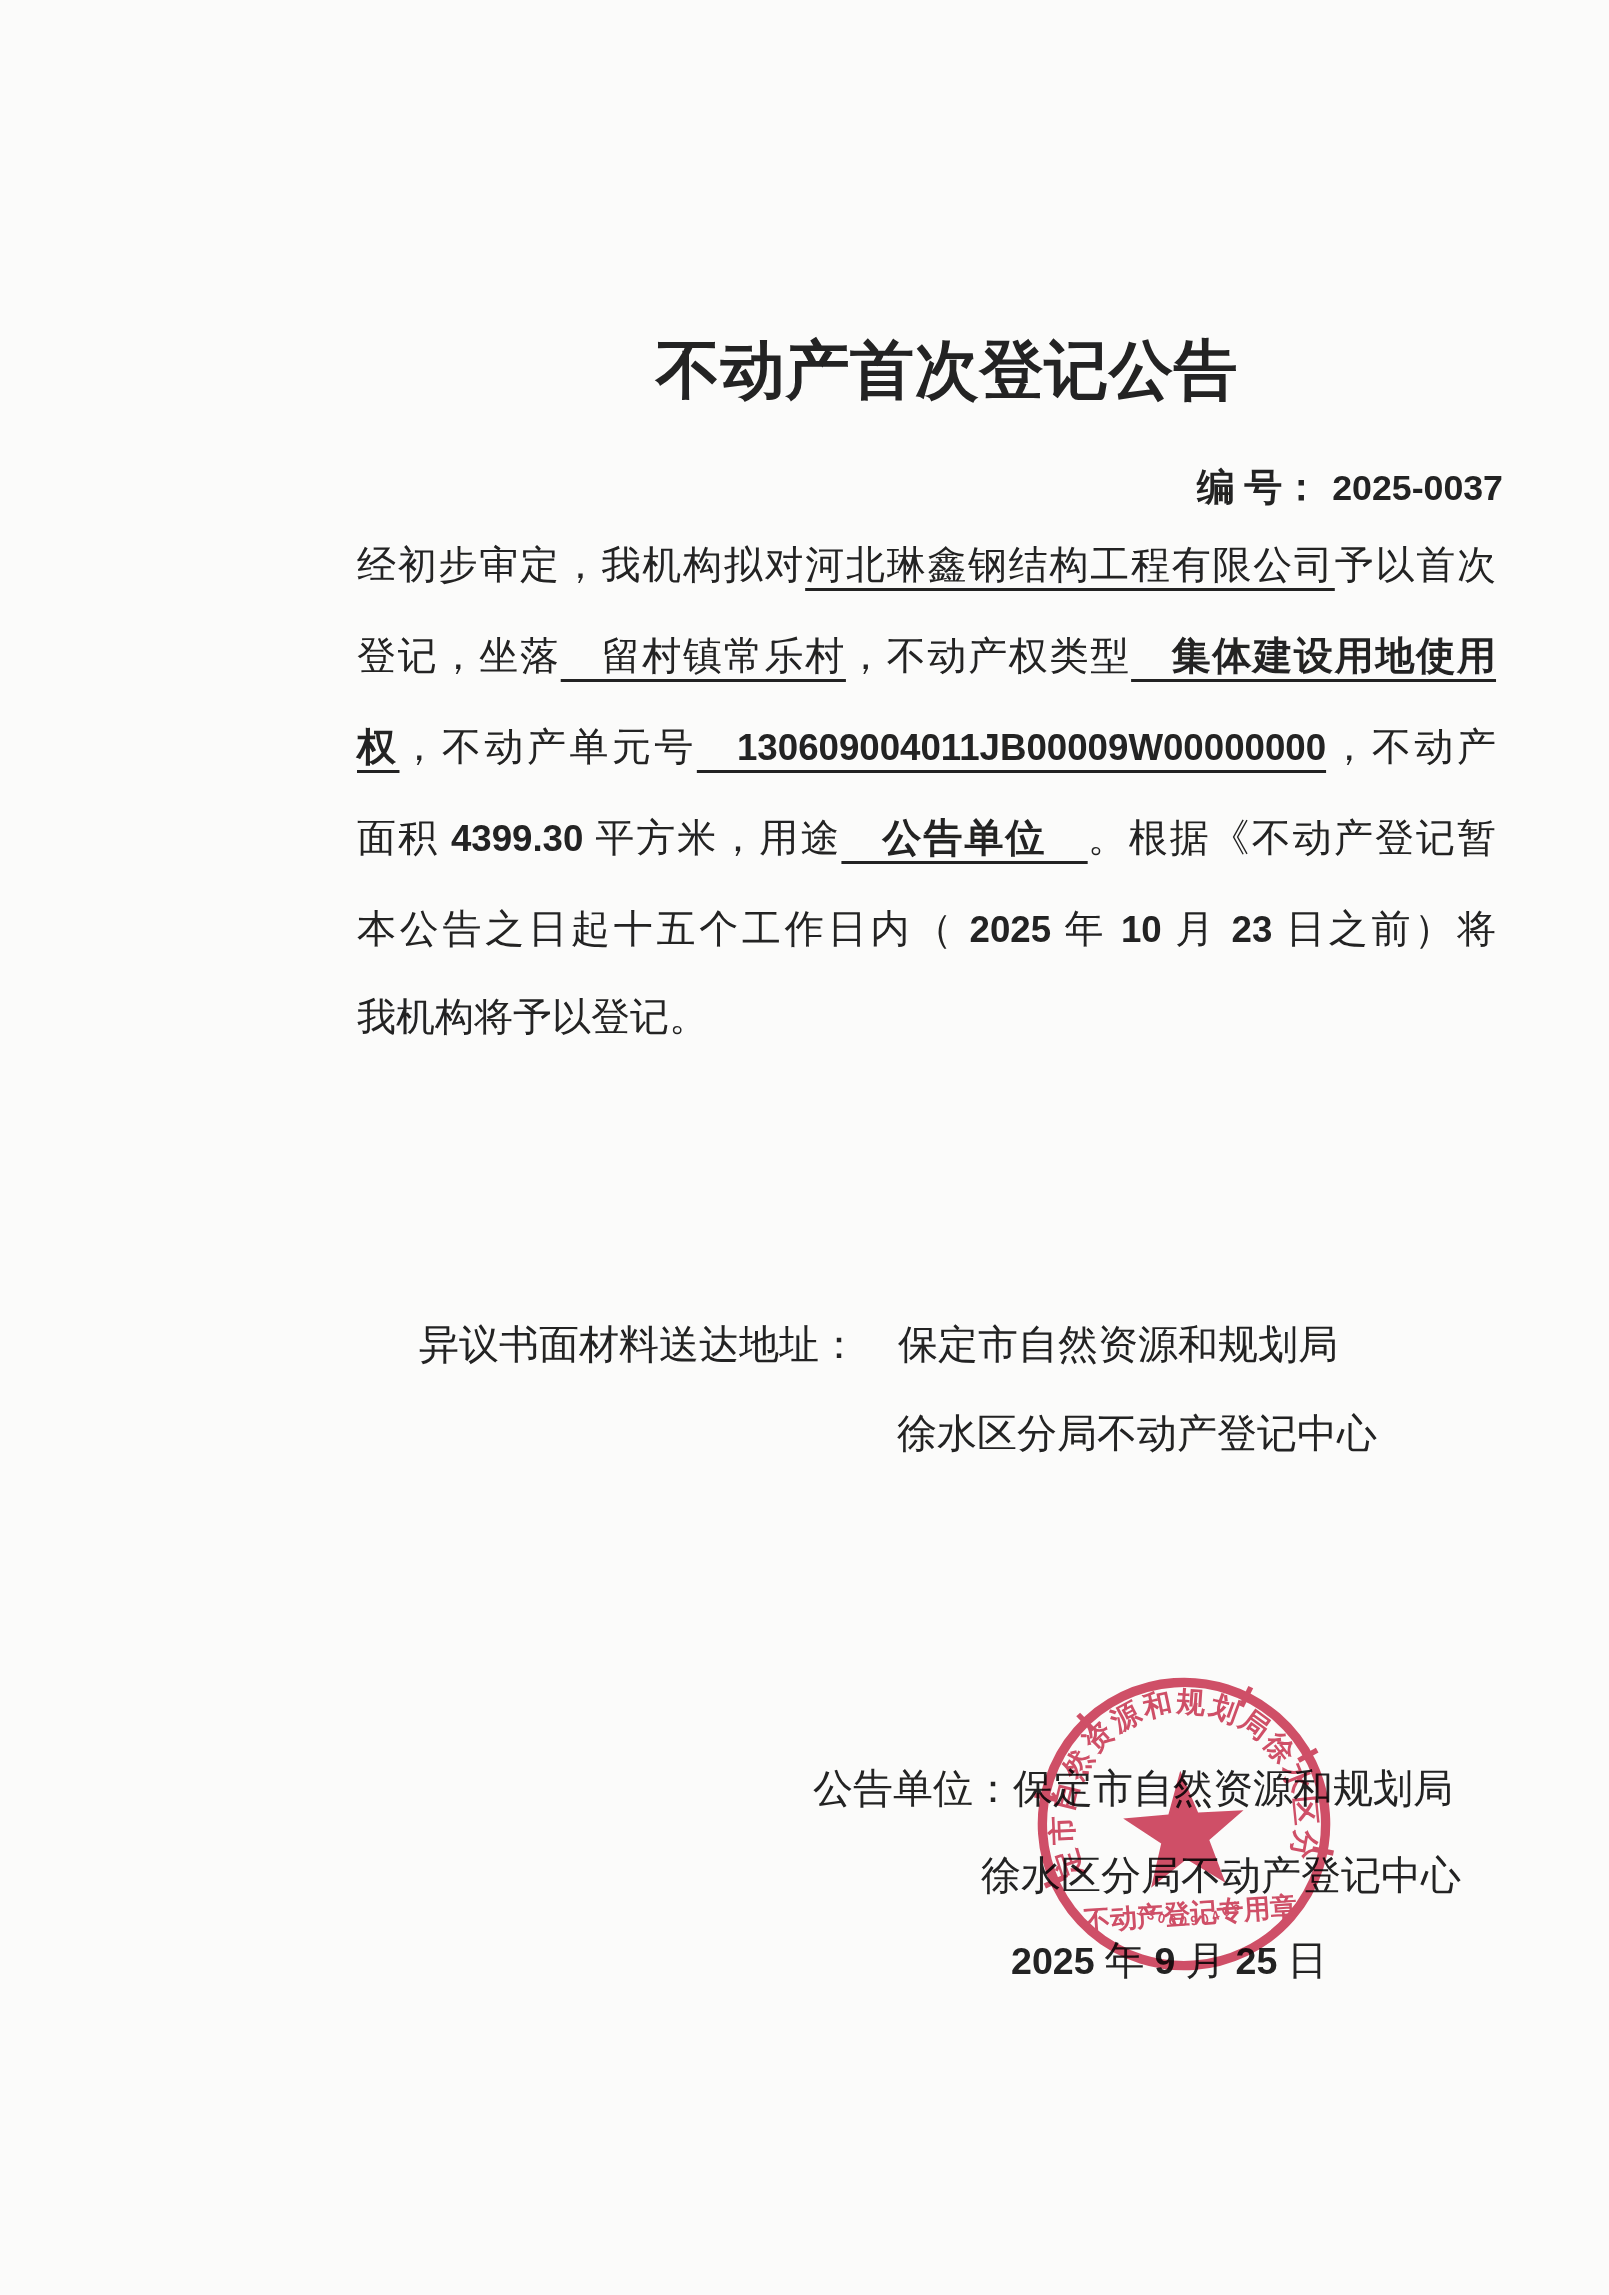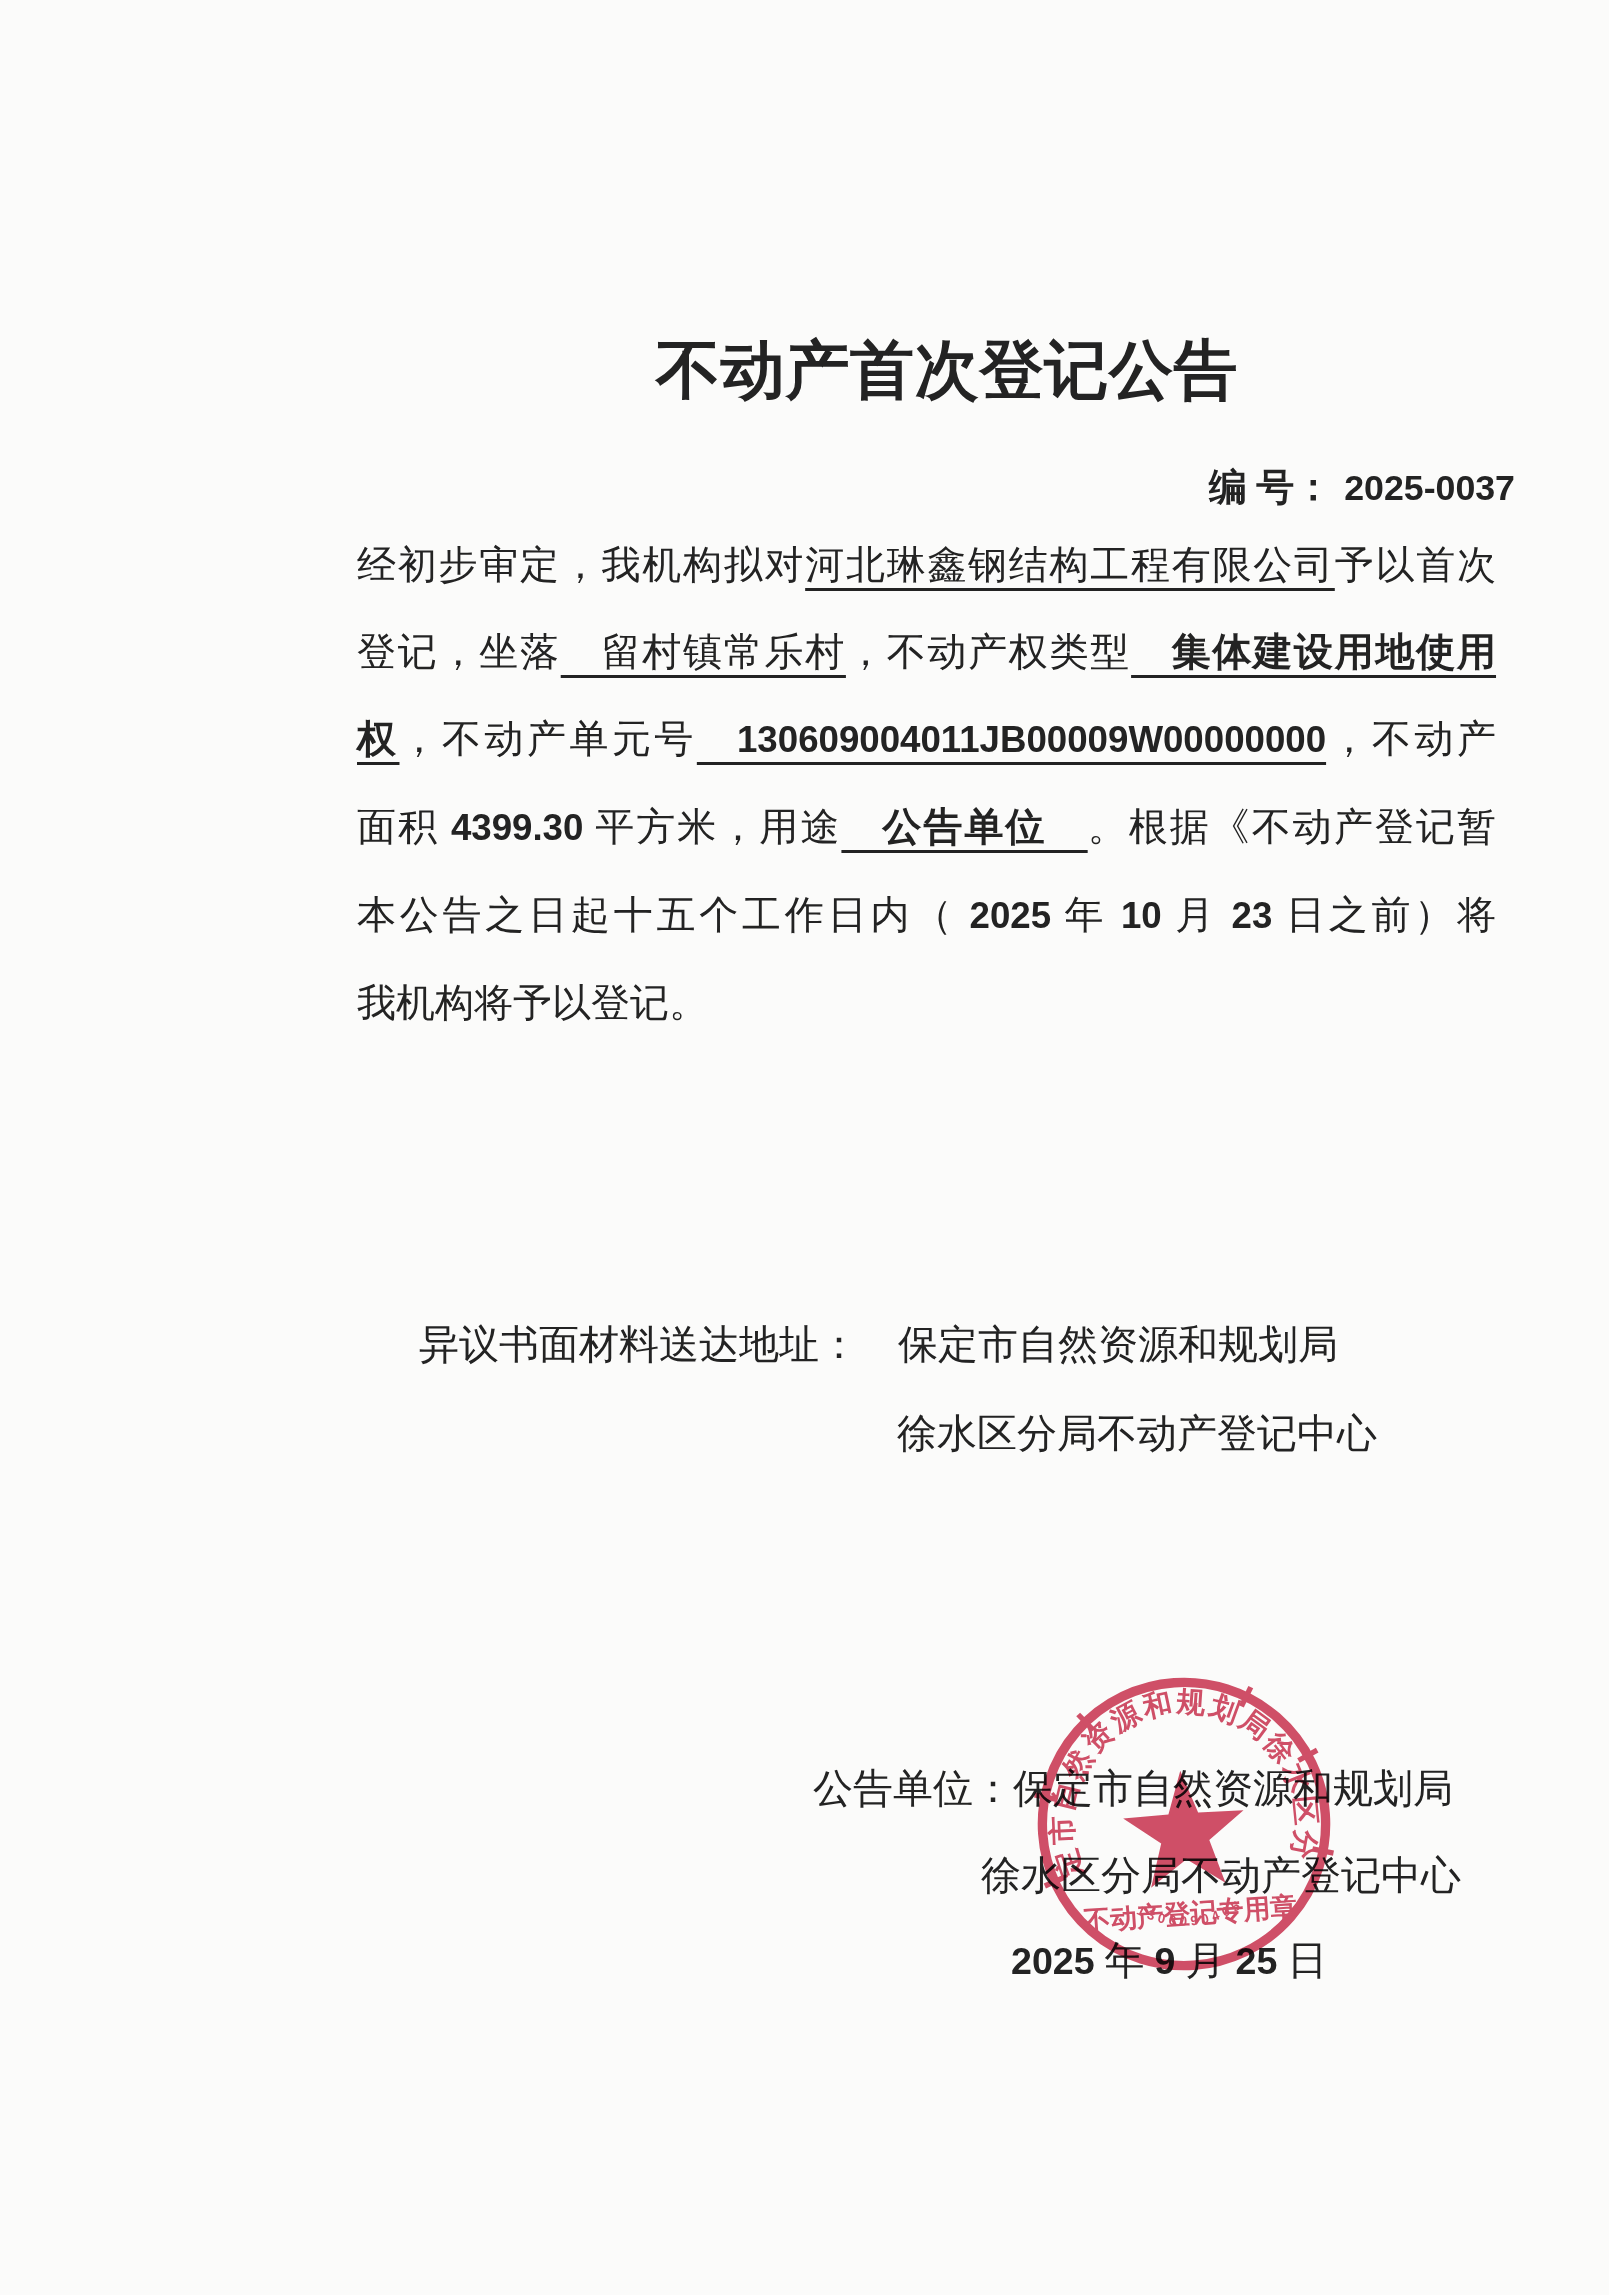--- a/index.html
+++ b/index.html
@@ -5,31 +5,31 @@
   html,body{margin:0;padding:0;background:#e8e8e8;}
   .page{
     position:relative;width:1609px;height:2295px;background:#fbfbfa;
     font-family:"Liberation Serif",serif;color:#232323;overflow:hidden;
   }
   .title{
     position:absolute;left:656px;top:327px;font-size:64px;font-weight:bold;
     letter-spacing:0.7px;white-space:nowrap;
   }
   .docno{
-    position:absolute;top:462px;right:94px;font-size:38px;font-weight:bold;
+    position:absolute;top:462px;right:106px;font-size:38px;font-weight:bold;
     white-space:nowrap;
   }
   .docno .num{margin-left:12px;}
   .paragraph{
     position:absolute;left:357px;top:521px;width:1139px;
     font-size:39px;line-height:87px;text-justify:inter-character;
   }
   .pline{text-align:justify;text-align-last:justify;}
   .pline.last{text-align-last:left;}
-  .u{text-decoration:underline;text-decoration-thickness:2.7px;text-underline-offset:10px;}
+  .u{text-decoration:underline;text-decoration-thickness:2.7px;text-underline-offset:10px;font-family:Liberation Mono, monospace;}
   .b{font-weight:bold;}
   .n{font-family:"Liberation Sans",sans-serif;font-weight:bold;font-size:0.94em;}
   .line{position:absolute;font-size:40px;white-space:nowrap;}
   .addr-line1{left:419px;top:1317px;}
   .addr-val{margin-left:39px;}
   .addr-line2{left:897px;top:1406px;}
   .contact-line{left:942px;top:1494px;}
   .unit-line{left:813px;top:1761px;}
   .unit-line2{left:981px;top:1848px;}
   .date-line{left:1011px;top:1933px;}

